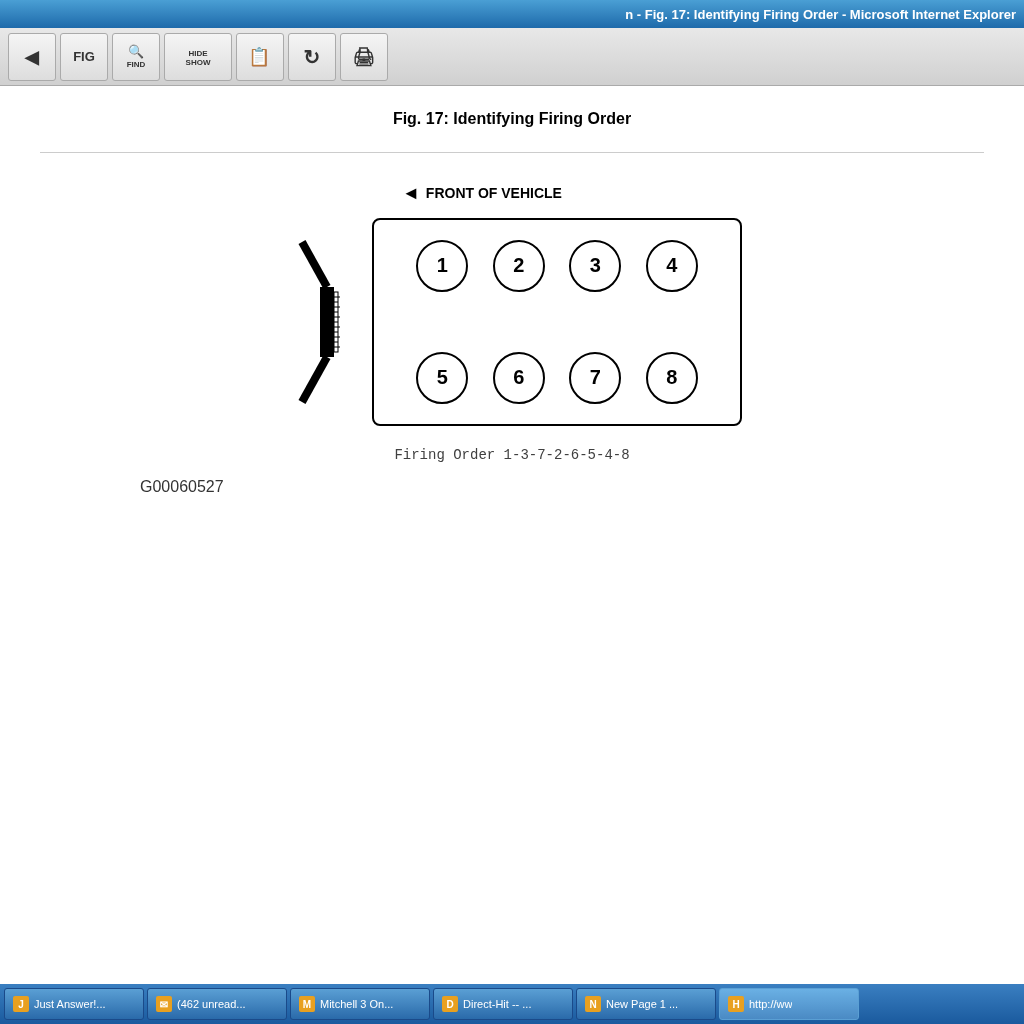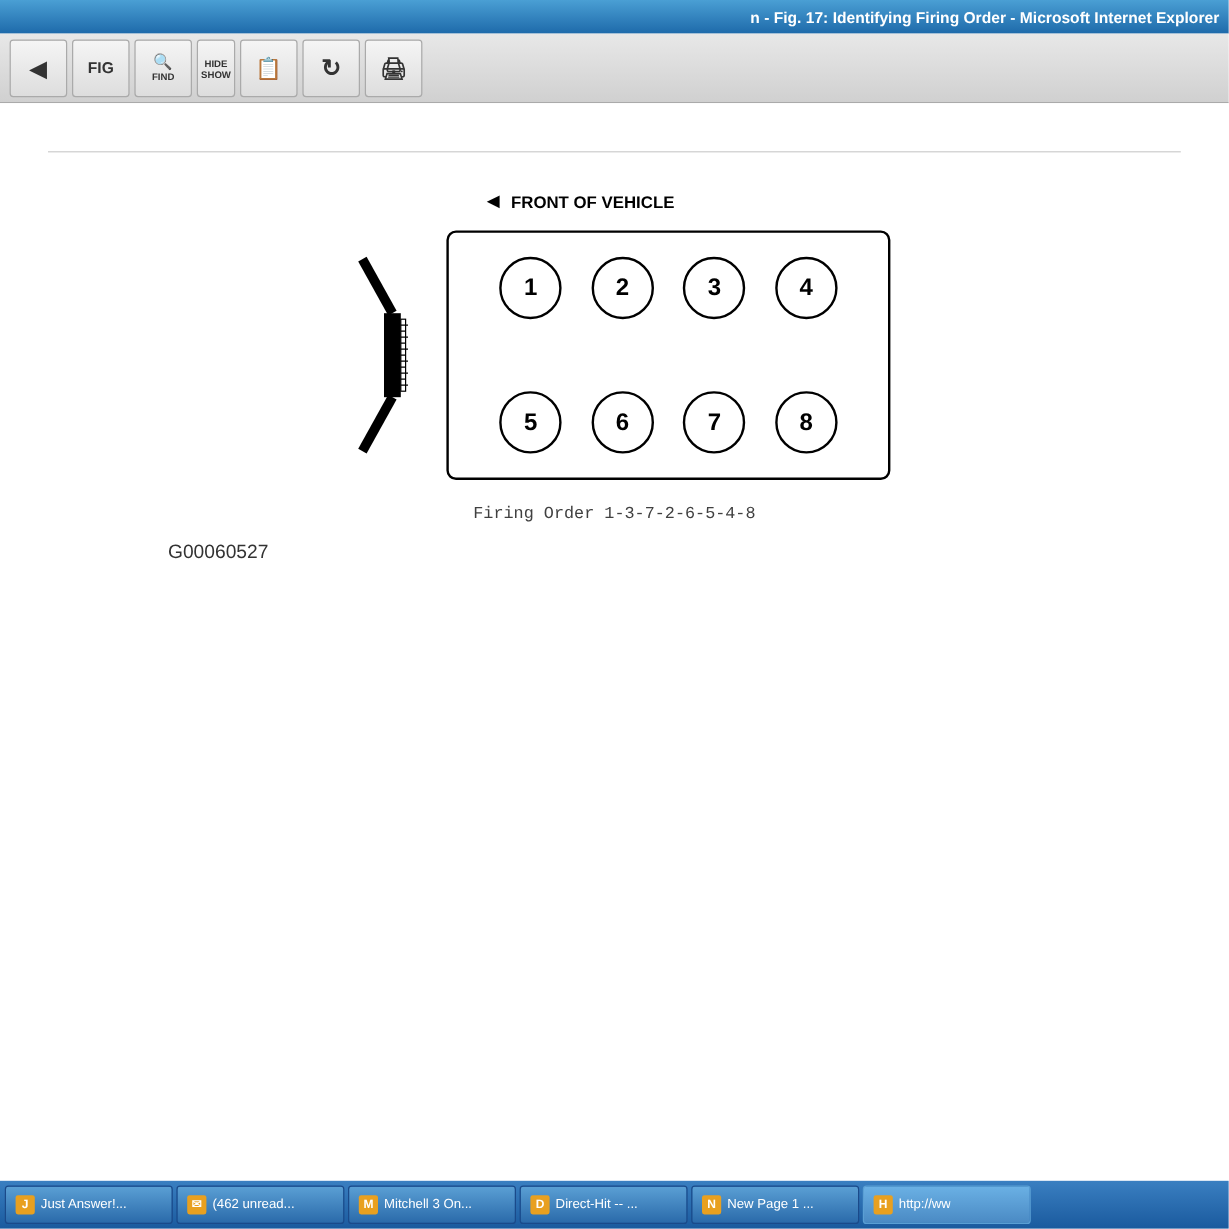--- a/index.html
+++ b/index.html
@@ -246,36 +246,37 @@
   <div class="toolbar-btn">
     <span class="btn-icon">◀</span>
   </div>
   <div class="toolbar-btn">
     <span class="btn-icon" style="font-size:13px;font-weight:bold;">FIG</span>
   </div>
   <div class="toolbar-btn">
     <span class="btn-icon" style="font-size:13px;">🔍</span>
     <span class="btn-label">FIND</span>
   </div>
-  <div class="toolbar-btn" style="width:32px;">
+  <div class="toolbar-btn" style="width:68px;">
     <span class="btn-label" style="font-size:8px;text-align:center;">HIDE<br>SHOW</span>
   </div>
   <div class="toolbar-btn">
     <span class="btn-icon">📋</span>
   </div>
   <div class="toolbar-btn">
     <span class="btn-icon" style="font-size:20px;">↻</span>
   </div>
   <div class="toolbar-btn">
     <span class="btn-icon">🖨</span>
   </div>
 </div>
 
 <div class="content-area">
   <div class="page-title">
+    <p>Fig. 17: Identifying Firing Order</p>
   </div>
   <hr class="divider">
 
   <div class="diagram-container">
 
     <div class="front-label">
       <span class="arrow-left">◄</span>
       <span>FRONT OF VEHICLE</span>
     </div>
 

